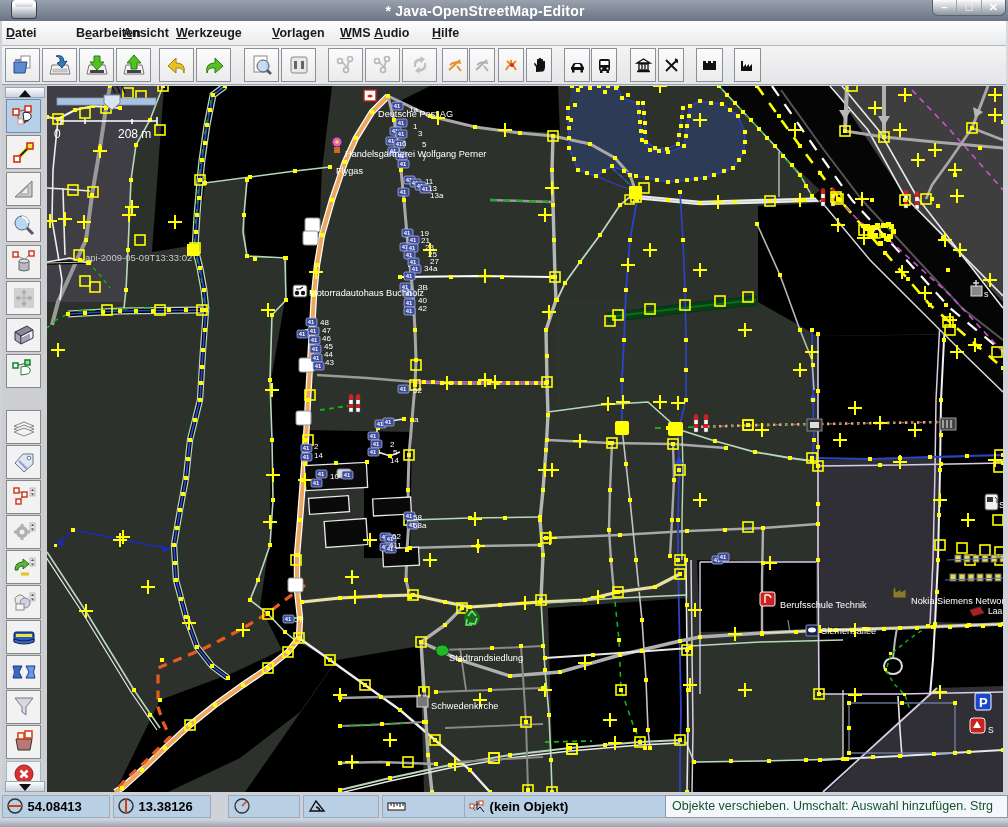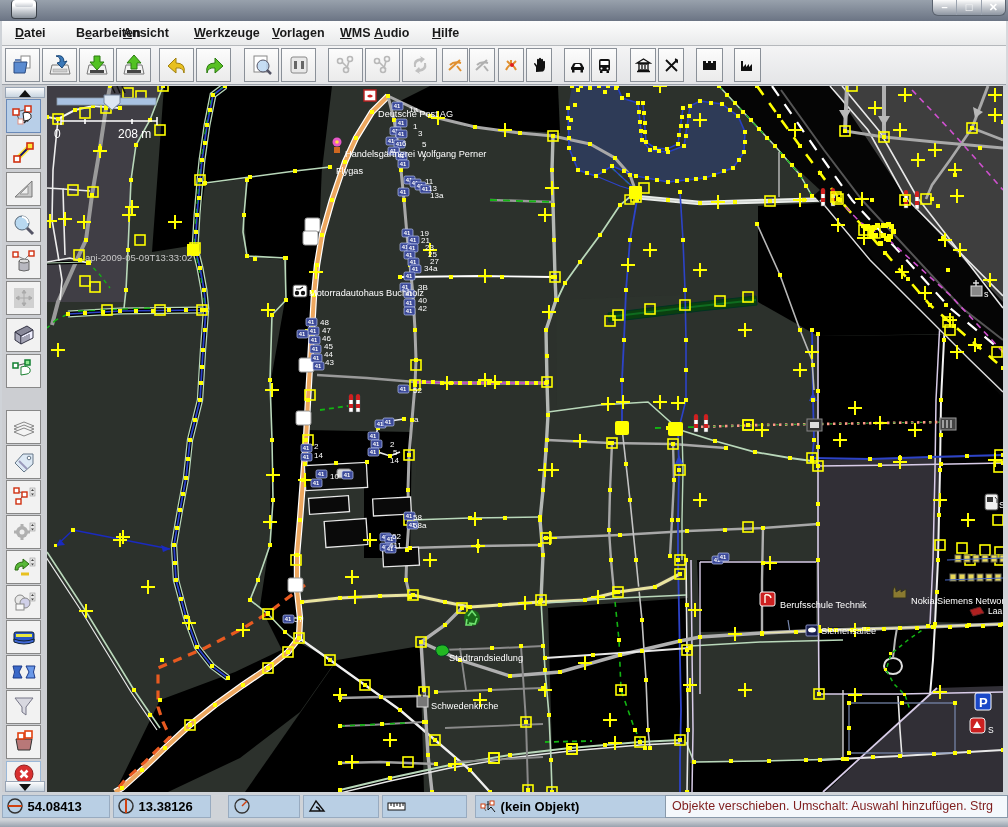--- a/index.html
+++ b/index.html
@@ -13,42 +13,43 @@
 .toolbar{position:absolute;left:2px;top:46px;width:1004px;height:39px;background:linear-gradient(#f4f4f5,#e4e5e7);border-bottom:1px solid #9aa0a8}
 .tbtn{position:absolute;top:2px;height:34px;background:linear-gradient(#fcfcfc,#ebebeb);border:1px solid #8a9098;display:flex;align-items:center;justify-content:center}
 .sidebar{position:absolute;left:2px;top:85px;width:45px;height:708px;background:#ccced2}
 .sbtn{position:absolute;left:4px;width:35px;height:34px;background:#f2f2f2;border:1px solid #888;display:flex;align-items:center;justify-content:center;overflow:hidden}
 .sbtn.sel{background:#b8cfe8;border:1.5px solid #6a8ab8}
 .sarrow{position:absolute;left:3px;width:40px;height:11px;background:linear-gradient(#fdfdfd,#c8d4e0);border:1px solid #98a4b4;text-align:center}
 .sarrow svg{display:block;margin:2px auto}
 .map{position:absolute;left:47px;top:86px;width:956px;height:706px}
 .statusbar{position:absolute;left:0px;top:792px;width:1008px;height:35px;background:#cfd3d8}
 .seg{position:absolute;top:3px;height:23px;background:#b9cfe4;border:1px solid #98abc0;color:#000;font-size:13px;font-weight:bold;line-height:21px}
-.helpfield{position:absolute;top:3px;left:665px;width:343px;height:23px;background:#f4f8fc;border:1px solid #8899aa;font-size:12.5px;color:#7f1d1d;line-height:21px;padding-left:6px;white-space:nowrap;overflow:hidden}
+.helpfield{position:absolute;top:3px;left:665px;width:343px;height:23px;background:#f4f8fc;border:1px solid #8899aa;font-size:12.5px;color:#14532d;line-height:21px;padding-left:6px;white-space:nowrap;overflow:hidden}
 .bstrip{position:absolute;top:28px;left:0;width:1008px;height:7px;background:linear-gradient(#cdd2d8,#99a2ae)}
 .rightborder{position:absolute;right:0;top:85px;width:5px;height:707px;background:#cfd3d8}
 .leftborder{position:absolute;left:0;top:21px;width:2px;height:771px;background:#cfd3d8}
 u{text-decoration:underline}
 </style></head>
 <body>
 <div class="titlebar">
 <div class="wicon">
       <div style="margin:2px 3px;height:5px;background:linear-gradient(#fff,#c9cdd3);border-radius:2px"></div>
     </div>
+<div class="title">* Java-OpenStreetMap-Editor</div>
 <div class="wbtns">
       <div>–</div>
       <div>□</div>
       <div>✕</div>
     </div>
 </div>
 <div class="menubar">
-<span style="left:13px"><u>D</u>atei</span>
+<span style="left:4px"><u>D</u>atei</span>
 <span style="left:74px">B<u>e</u>arbeiten</span>
 <span style="left:121px"><u>A</u>nsicht</span>
-<span style="left:192px"><u>W</u>erkzeuge</span>
+<span style="left:174px"><u>W</u>erkzeuge</span>
 <span style="left:270px"><u>V</u>orlagen</span>
 <span style="left:338px"><u>W</u>MS</span>
 <span style="left:372px"><u>A</u>udio</span>
 <span style="left:430px"><u>H</u>ilfe</span>
 </div>
 <div class="toolbar">
     <div class="tbtn" style="left:3px;width:35px">
       <svg width="24" height="24" viewBox="0 0 24 24">
         <path d="M4 6 h6 l2 2 h-8Z" fill="#6a87b8"></path>
         <rect x="10" y="3" width="9" height="12" fill="#fff" stroke="#888"></rect>
@@ -1711,20 +1712,20 @@
         <circle cx="9" cy="9" r="7" fill="none" stroke="#333" stroke-width="1.3"></circle>
         <path d="M9 9 L14 4" stroke="#d04010" stroke-width="1.5"></path>
       </svg></div>
 <div class="seg" style="left:303px;width:76px"><svg width="20" height="16" style="vertical-align:-3px;margin-left:4px">
         <path d="M2 13 L16 13 L8 3 Z M8 9 a5 5 0 0 1 4 4" fill="none" stroke="#111" stroke-width="1.4"></path>
       </svg></div>
 <div class="seg" style="left:382px;width:85px"><svg width="20" height="14" style="vertical-align:-2px;margin-left:4px">
         <rect x="1" y="4" width="17" height="7" fill="#fff" stroke="#111"></rect>
         <path d="M4 4 v3 M7 4 v4 M10 4 v3 M13 4 v4 M16 4 v3" stroke="#111"></path>
       </svg></div>
-<div class="seg" style="left:475px;width:232px"><svg width="17" height="16" style="vertical-align:-3px;margin-left:4px" viewBox="0 0 17 16">
+<div class="seg" style="left:464px;width:232px"><svg width="17" height="16" style="vertical-align:-3px;margin-left:4px" viewBox="0 0 17 16">
         <path d="M3 8 L12 5 M3 8 L6 13" stroke="#666" fill="none"></path>
         <rect x="1" y="6" width="4" height="4" fill="#fff" stroke="#d04010"></rect>
         <rect x="10" y="3" width="4" height="4" fill="#fff" stroke="#d04010"></rect>
         <path d="M8 3 l0 9 l3 -3 l4 5" stroke="#111" fill="none"></path>
       </svg>&nbsp;(kein Objekt)</div>
 <div class="helpfield">Objekte verschieben. Umschalt: Auswahl hinzufügen. Strg</div>
 <div class="bstrip"></div>
 </div>
 </body></html>

